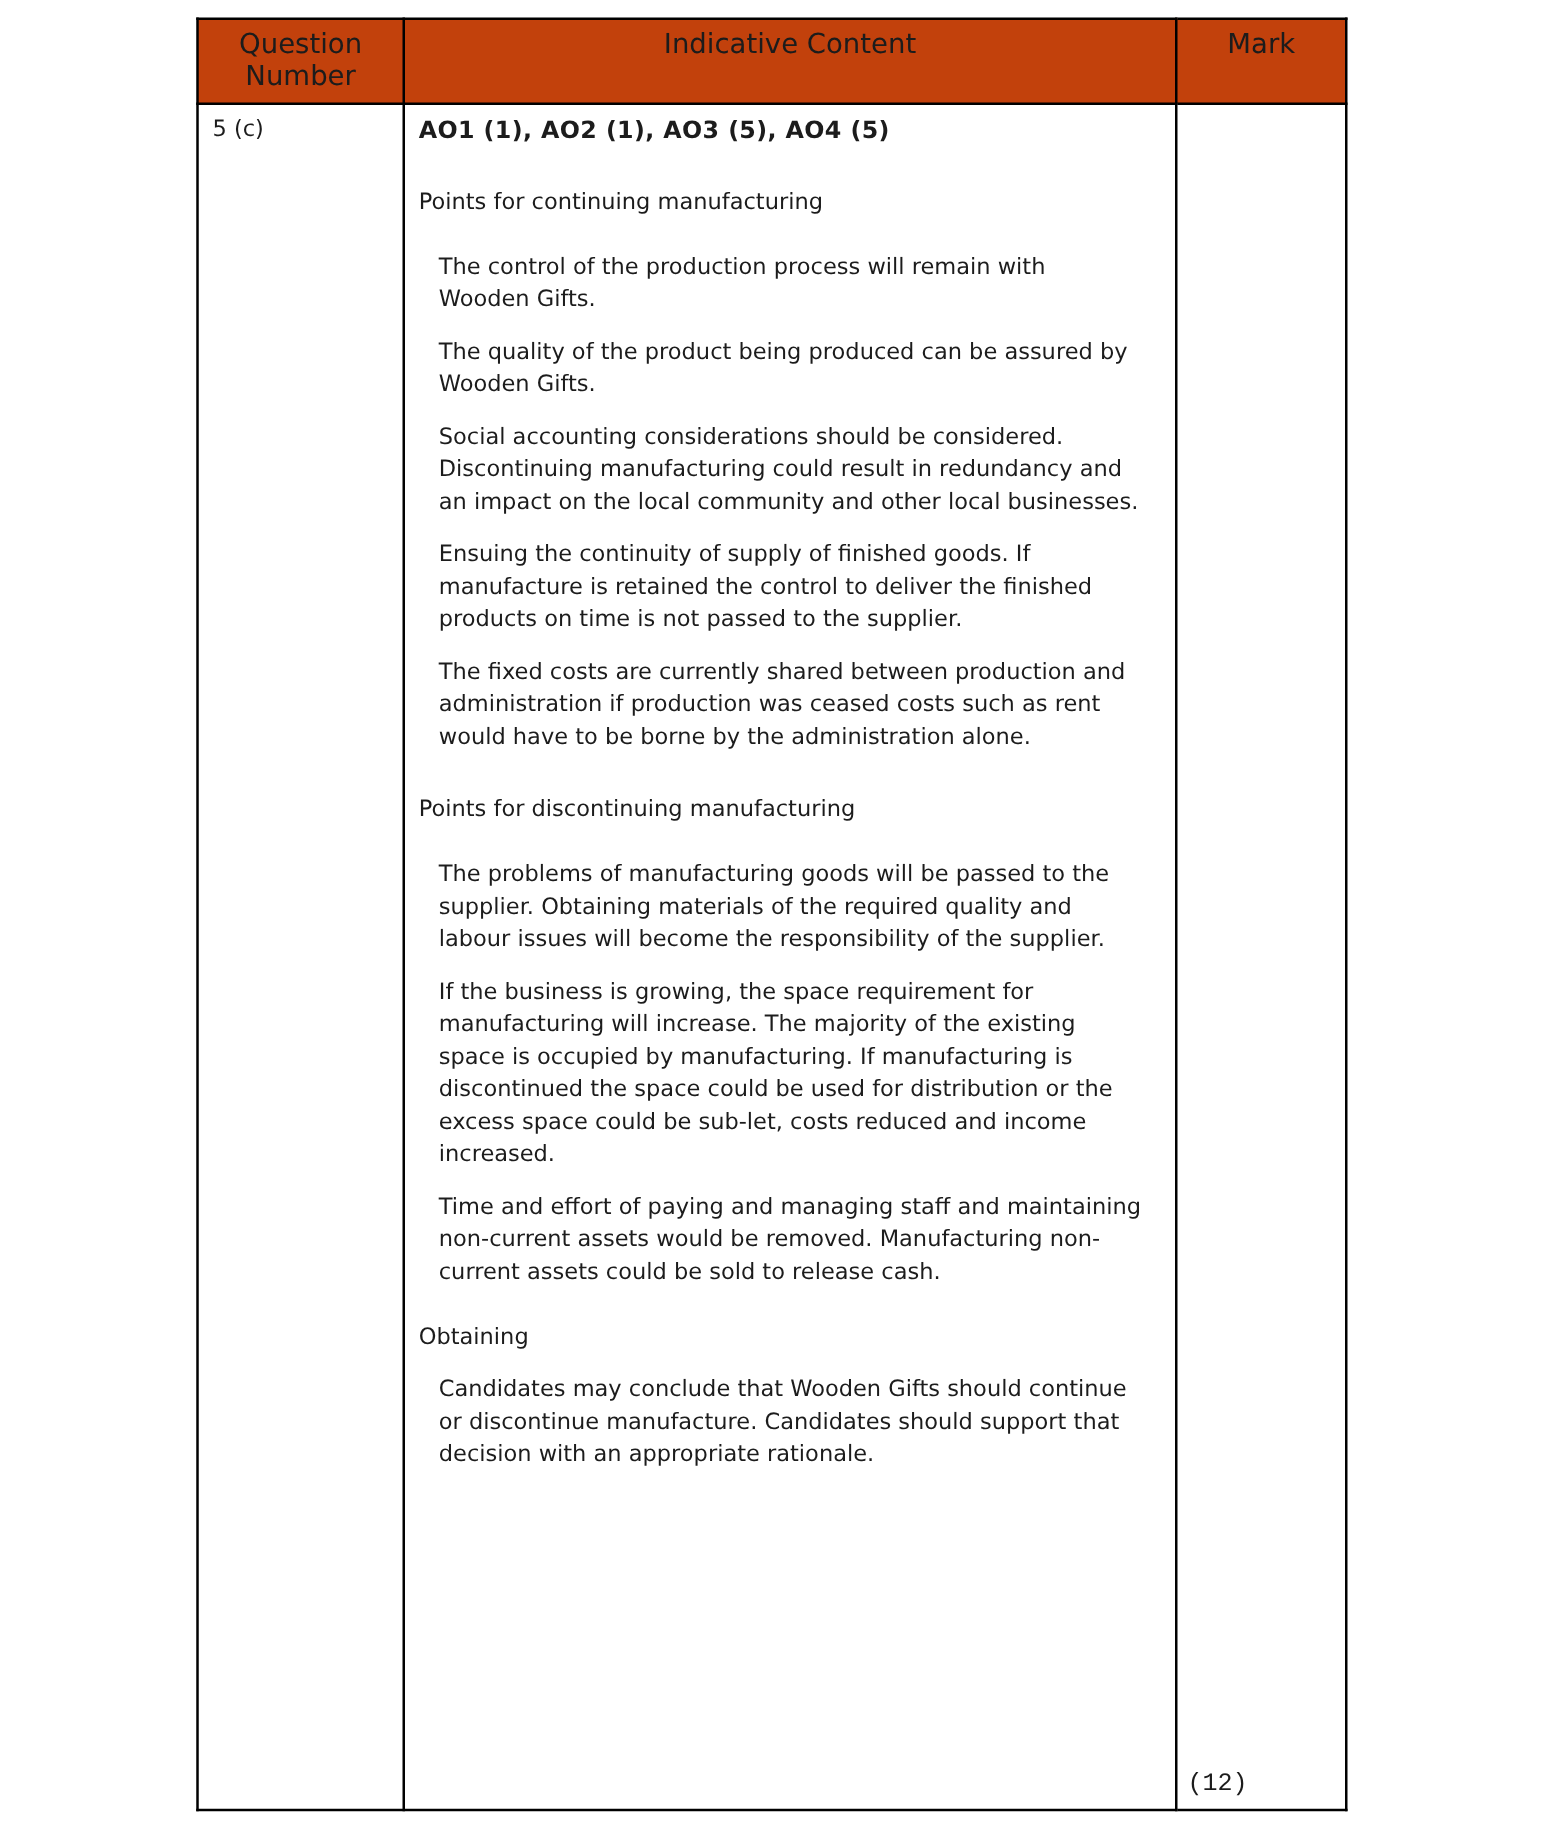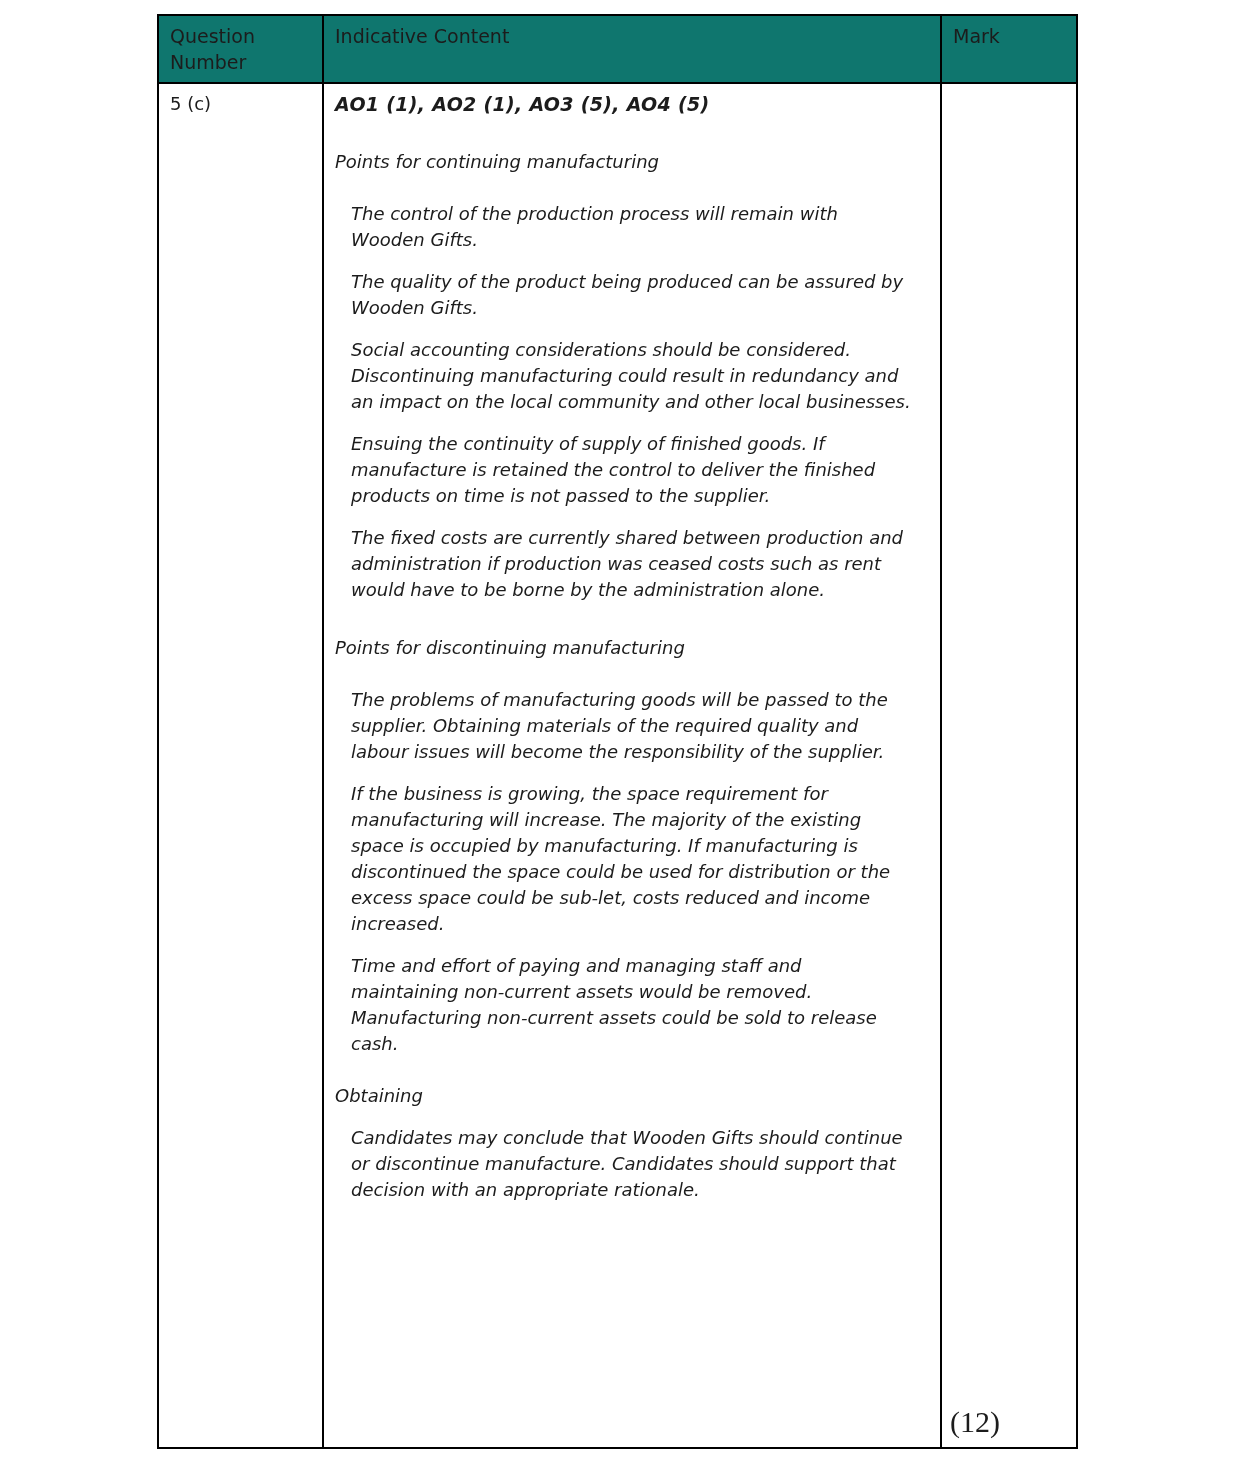--- a/index.html
+++ b/index.html
@@ -27,37 +27,37 @@
     width: 919px;
     height: 1435px;
   }
   th, td {
     border: 2px solid #000000;
     vertical-align: top;
     padding: 7px 11px;
     text-align: left;
   }
   th {
-    background: #0f766e;
+    background: #c2410c;
     font-weight: 400;
-    font-size: 19px;
+    font-size: 22px;
     line-height: 26px;
     height: 67px;
+    text-align: center;
   }
   col.c-qnum  { width: 165px; }
   col.c-cont  { width: 618px; }
   col.c-mark  { width: 136px; }
   td.qnum-cell {
     font-size: 18px;
     line-height: 26px;
   }
   td.content-cell {
     font-size: 18px;
     line-height: 26px;
-    font-style: italic;
   }
   td.mark-cell {
     position: relative;
     font-size: 18px;
   }
   .ao-line {
     font-weight: 700;
     font-size: 19px;
     line-height: 26px;
     letter-spacing: 0.3px;
@@ -71,22 +71,22 @@
   }
   .para {
     margin: 16px;
   }
   .mt-2 { margin-top: 32px; }  
   .mt-1 { margin-top: 26px; }  
   .mark-value {
     position: absolute;
     left: 8px;
     bottom: 8px;
-    font-family: Liberation Serif, serif;
-    font-size: 30px;
+    font-family: Liberation Mono, monospace;
+    font-size: 20px;
   }
 </style>
 </head>
 <body>
 
 <div class="sheet">
   <table class="mark-scheme">
     <colgroup>
       <col class="c-qnum">
       <col class="c-cont">

